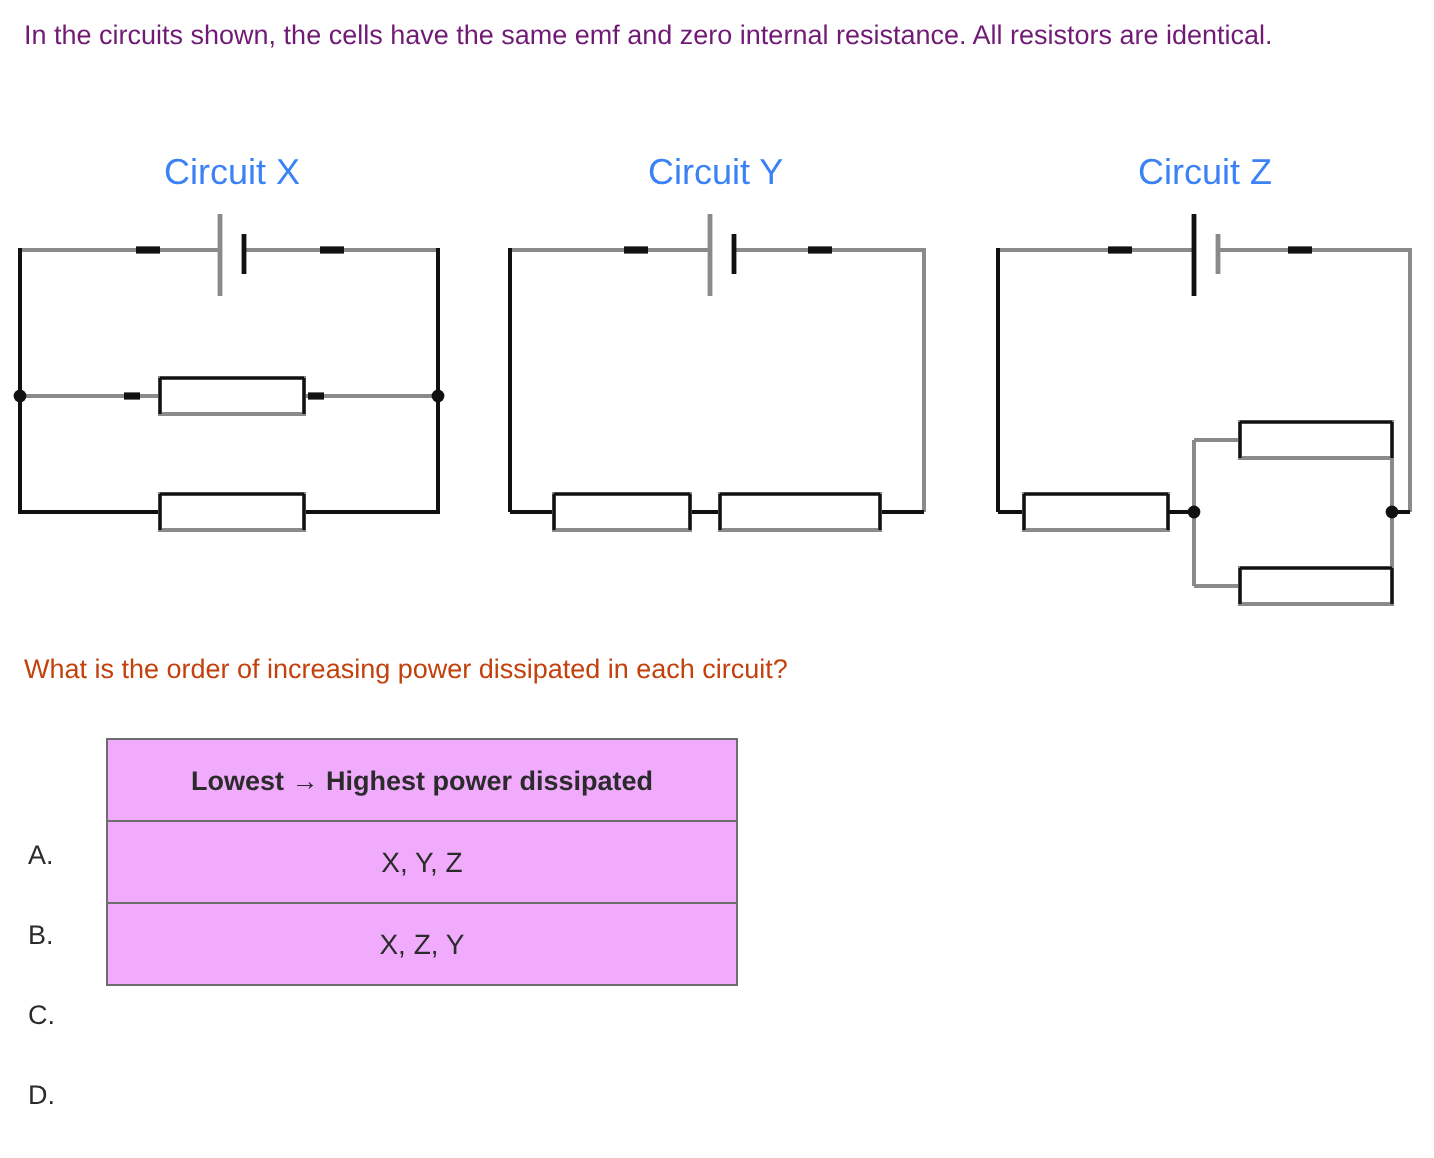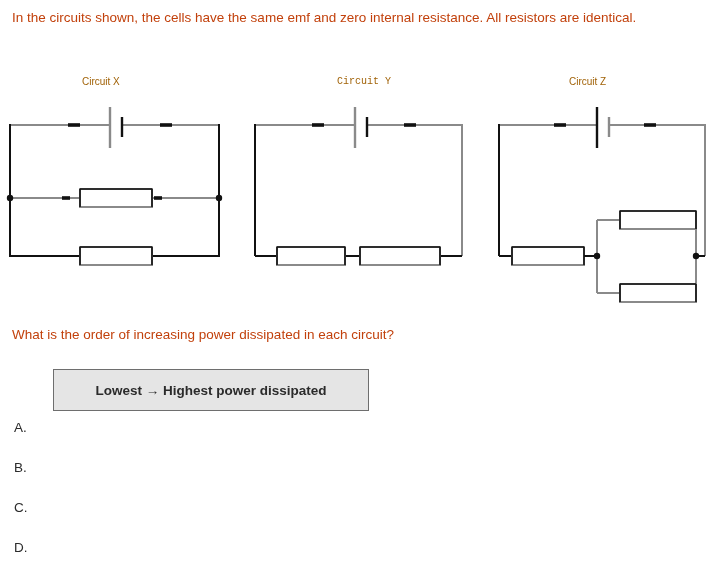--- a/index.html
+++ b/index.html
@@ -15,39 +15,39 @@
     color: #231f20;
     overflow: hidden;
   }
   .stem {
     position: absolute;
     left: 12px;
     top: 8px;
     width: 690px;
     font-size: 13.5px;
     line-height: 19px;
-    color: #c2410c;
+    color: #701a75;
   }
   .question {
     position: absolute;
     left: 12px;
     top: 325px;
     width: 690px;
     font-size: 13.5px;
     line-height: 19px;
     color: #c2410c;
   }
   .circuit-label {
     position: absolute;
-    font-size: 10px;
-    color: #a16207;
+    font-size: 18px;
+    color: #3b82f6;
     white-space: nowrap;
   }
   #label-x { left: 82px; top: 76px; }
-  #label-y { left: 337px; top: 76px; font-family: Liberation Mono, monospace; }
+  #label-y { left: 324px; top: 76px; }
   #label-z { left: 569px; top: 76px; text-align: right; }
 
   .circuits {
     position: absolute;
     left: 0;
     top: 95px;
     width: 717px;
     height: 220px;
   }
   .circuits svg { display: block; }
@@ -61,21 +61,21 @@
     border-collapse: collapse;
     table-layout: fixed;
   }
   .answer-table td {
     border: 1px solid #6e6e6e;
     height: 38px;
     text-align: center;
     vertical-align: middle;
     font-size: 14px;
     color: #2b2b2b;
-    background: #e5e5e5;
+    background: #f0abfc;
   }
   .answer-table td.header-cell {
     font-weight: bold;
     font-size: 13.5px;
     height: 38px;
   }
   .opt-letter {
     position: absolute;
     left: 14px;
     font-size: 13.5px;
@@ -200,14 +200,20 @@
 <div class="opt-letter" id="letter-a">A.</div>
 <div class="opt-letter" id="letter-b">B.</div>
 <div class="opt-letter" id="letter-c">C.</div>
 <div class="opt-letter" id="letter-d">D.</div>
 
 <table class="answer-table">
   <tbody>
     <tr>
       <td class="header-cell">Lowest → Highest power dissipated</td>
     </tr>
+    <tr>
+      <td>X, Y, Z</td>
+    </tr>
+    <tr>
+      <td>X, Z, Y</td>
+    </tr>
   </tbody>
 </table>
 
 </body></html>

